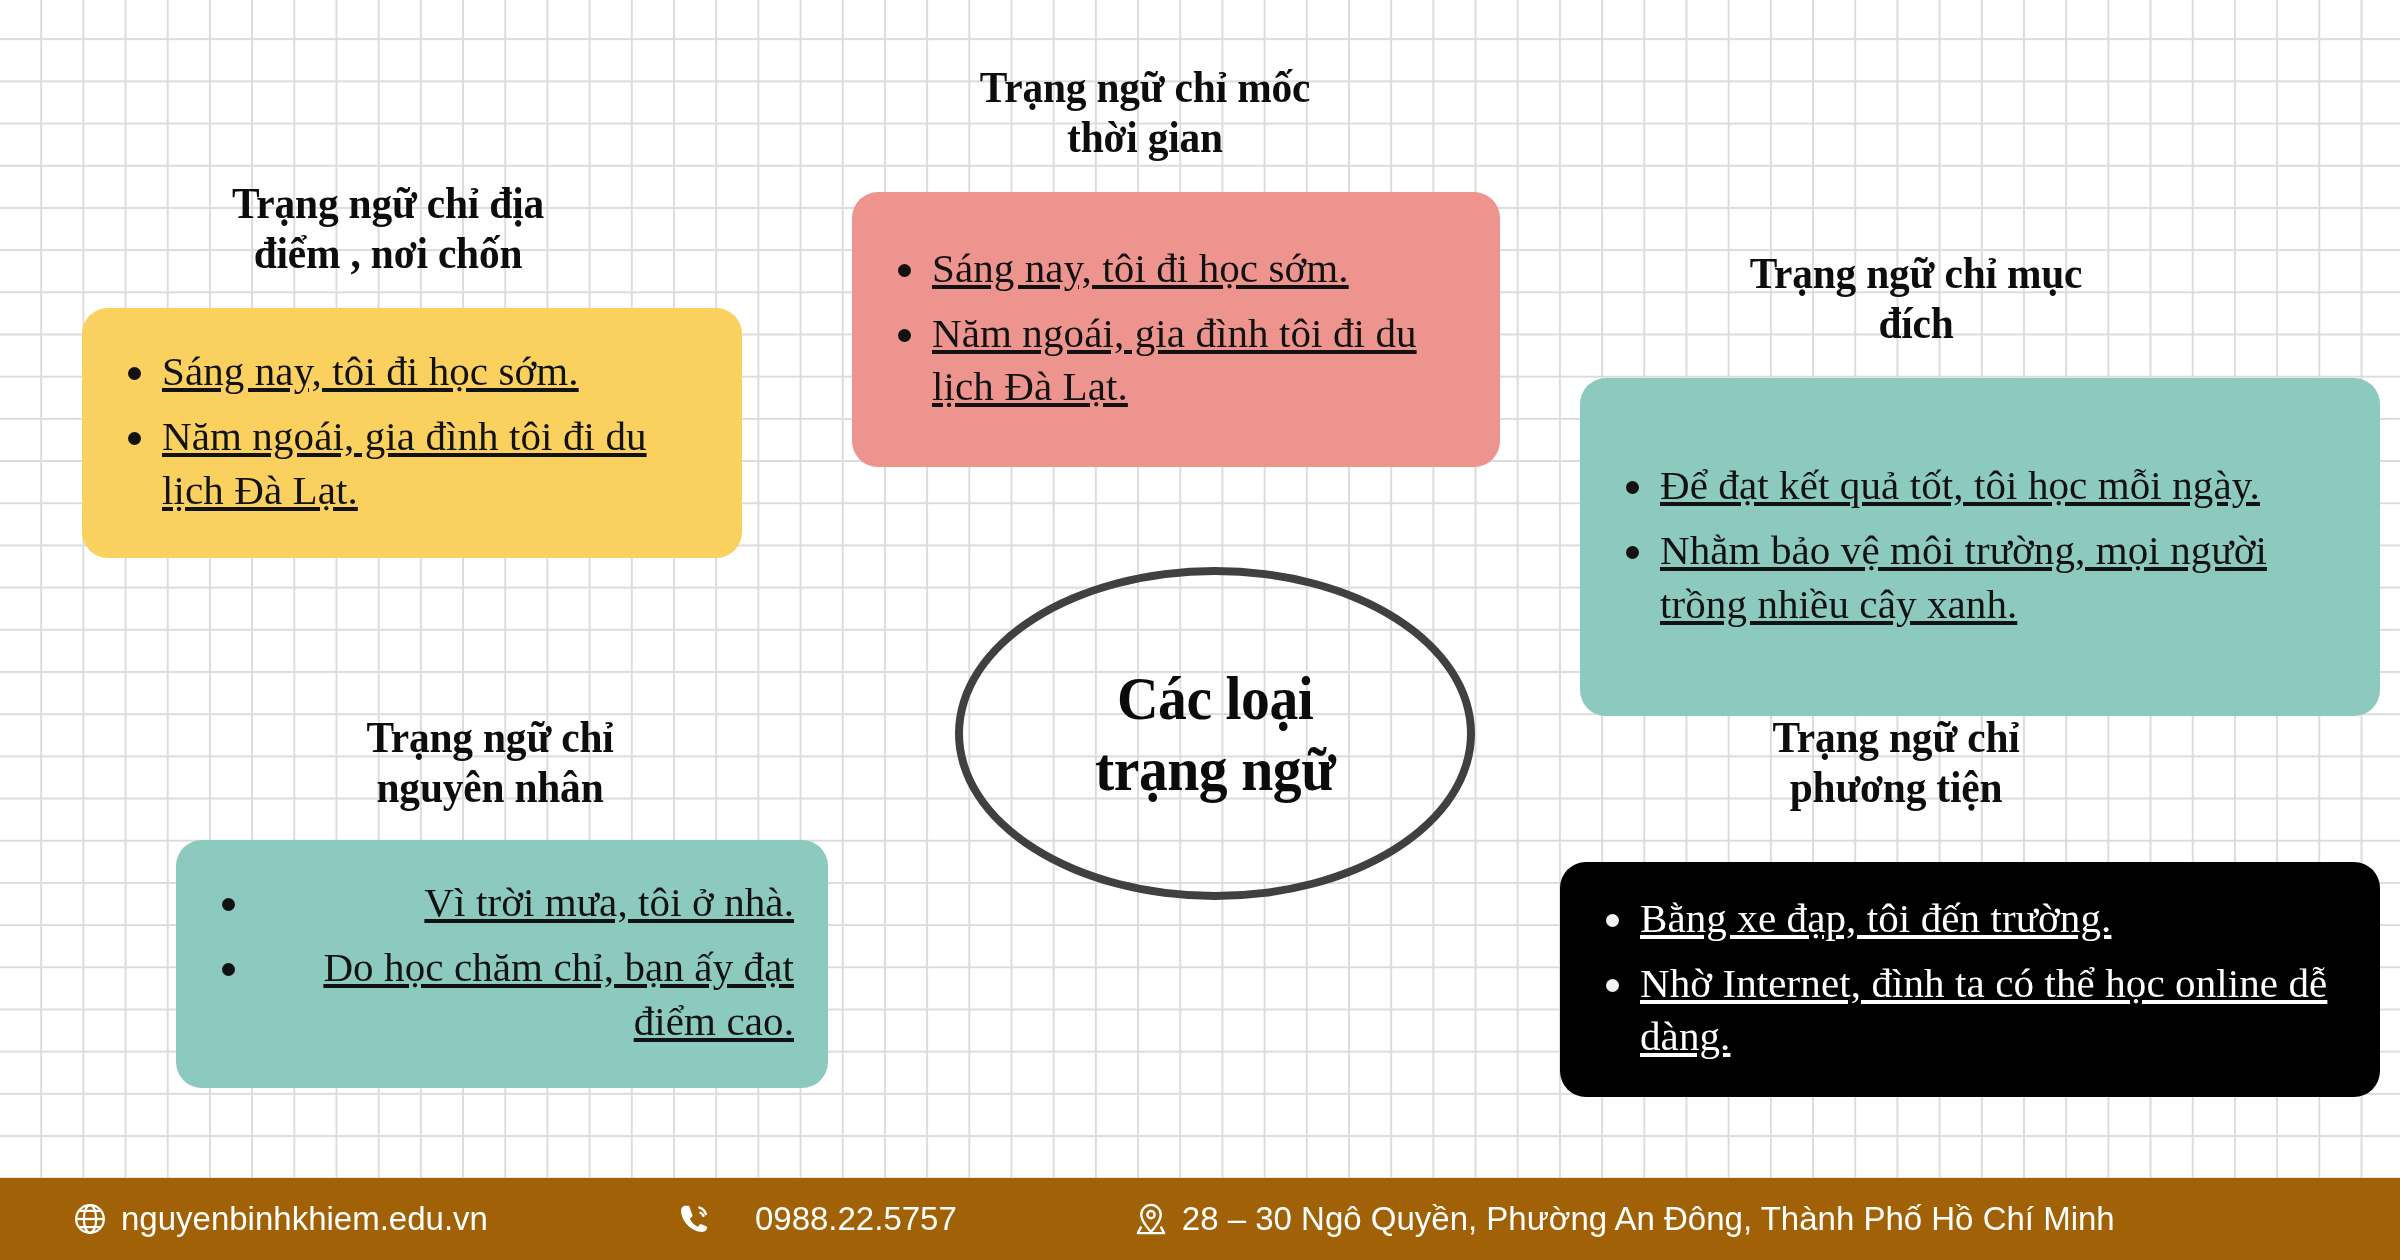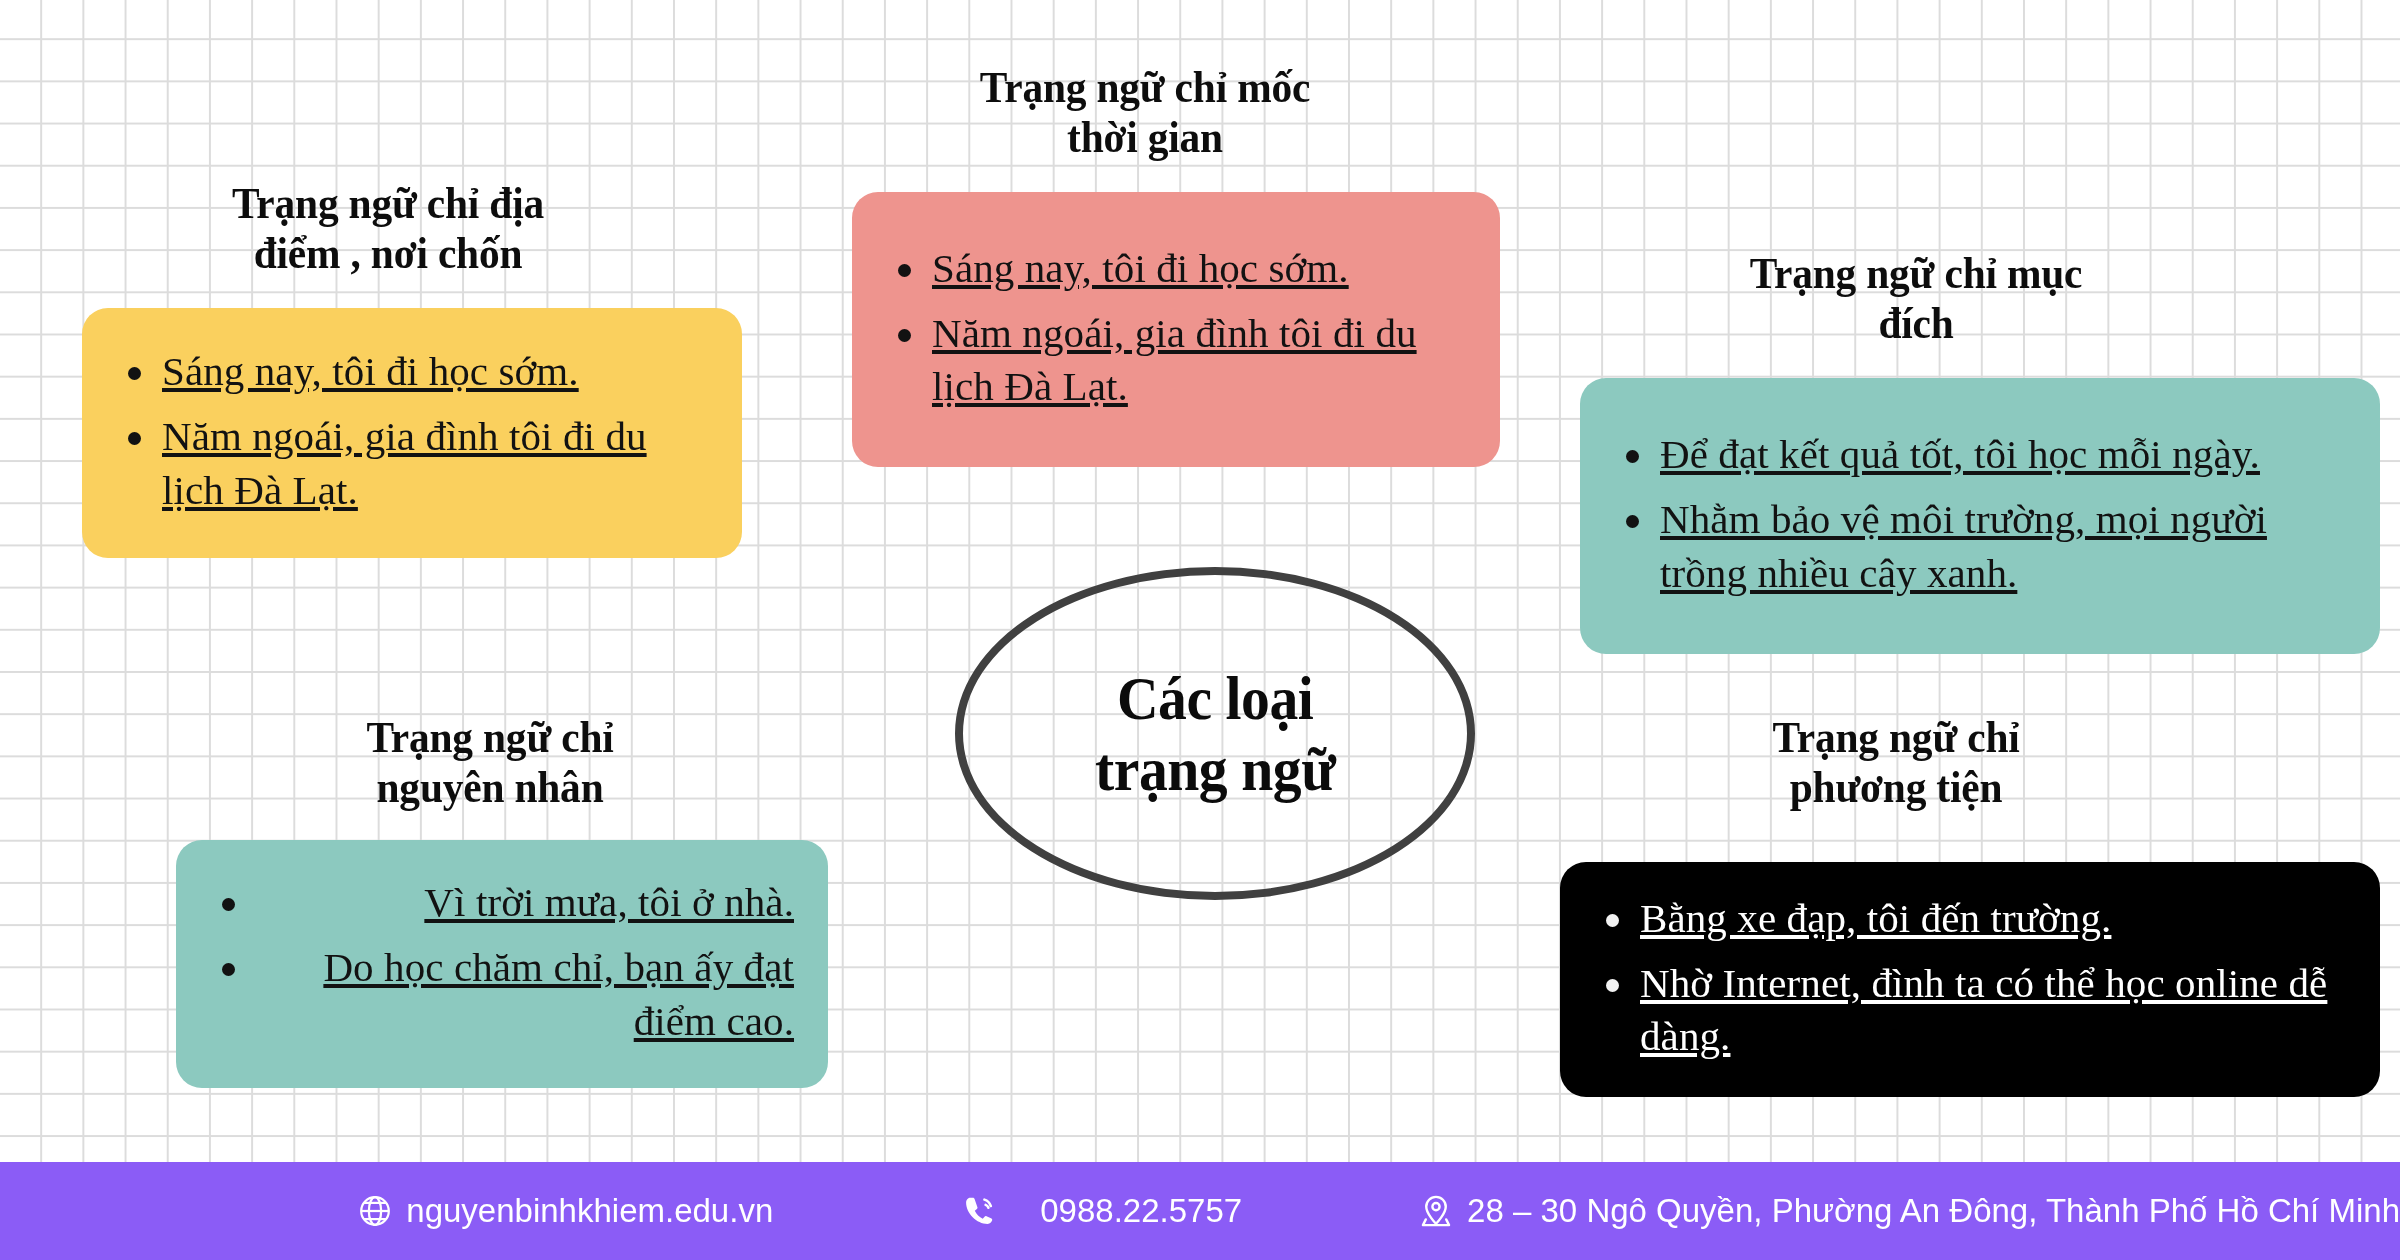--- a/index.html
+++ b/index.html
@@ -70,21 +70,21 @@
   #card-place     { left:82px;   top:308px;  width:660px; height:250px;
                     background:#fad05e; }
 
   
   #heading-time   { left:860px;  top:62px;   width:570px; }
   #card-time      { left:852px;  top:192px;  width:648px; height:275px;
                     background:#ee948e; }
 
   
   #heading-purpose{ left:1636px; top:248px;  width:560px; }
-  #card-purpose   { left:1580px; top:378px;  width:800px; height:276px;
+  #card-purpose   { left:1580px; top:378px;  width:800px; height:338px;
                     background:#8cc9bf; }
 
   
   #heading-cause  { left:240px;  top:712px;  width:500px; }
   #card-cause     { left:176px;  top:840px;  width:652px; height:248px;
                     background:#8cc9bf;text-align:right; }
 
   
   #heading-means  { left:1636px; top:712px;  width:520px; }
   #card-means     { left:1560px; top:862px;  width:820px; height:235px;
@@ -107,25 +107,24 @@
     text-align:center;
     color:#0b0b0b;
     transform:scaleX(0.93);
     letter-spacing:-0.5px;
   }
 
   
   #footer {
     position:absolute;
     left:0; bottom:0;
-    width:2400px; height:98px;
-    background:#8b5cf6;
+    width:2400px; height:82px;
+    background:#a16207;
     display:flex; align-items:center;
     z-index:5;
-    justify-content:flex-end;
   }
   .contact-item {
     display:flex; align-items:center;
     color:#ffffff;
     font-family:"Liberation Sans", sans-serif;
     font-size:33px;
     white-space:nowrap;
   }
   .contact-item .ico { display:flex; align-items:center; margin-right:13px; }
   #contact-web     { margin-left:72px; }

